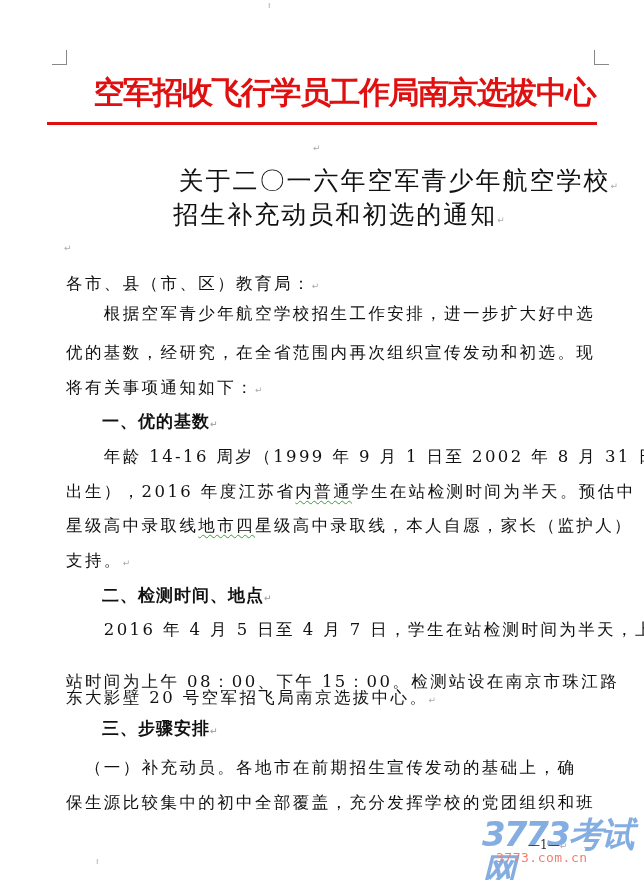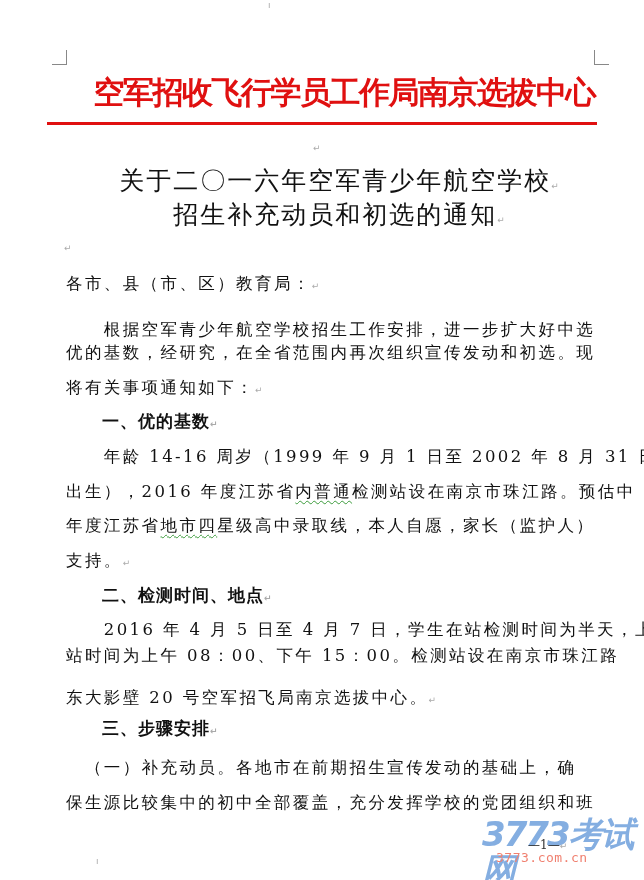--- a/index.html
+++ b/index.html
@@ -11,21 +11,21 @@
   .top-mark { position: absolute; left: 268px; top: 0px; font-size: 9px; color: #999; }
   .mast { position: absolute; left: 55px; top: 72px; width: 540px; text-align: right;
           font-family: "DejaVu Serif", serif; font-weight: bold; color: #e01010;
           font-size: 31px; letter-spacing: -1.5px; line-height: 40px; white-space: nowrap; }
   .redline { position: absolute; left: 47px; top: 122px; width: 428px; height: 3px; background: #e01010; width: 428px; }
   .redline { left: 47px; width: 428px; }
   .pm { color: #aaa; font-size: 9px; font-family: "DejaVu Sans", sans-serif; }
   .mark1 { position: absolute; left: 313px; top: 143px; }
   .title { position: absolute; left: 60px; width: 560px; text-align: center;
            font-size: 25px; letter-spacing: 2px; line-height: 32px; font-weight: normal; }
-  .title.l1 { top: 165px; }
+  .title.l1 { top: 165px; text-align: right; }
   .title.l2 { top: 199px; }
   .mark2 { position: absolute; left: 64px; top: 243px; }
   .line { position: absolute; left: 66px; width: 540px; font-size: 16.5px; line-height: 20px;
           letter-spacing: 2.4px; white-space: nowrap; }
   .head { font-family: "DejaVu Sans", sans-serif; font-weight: bold; font-size: 17px; letter-spacing: 1px; }
   .squig { text-decoration: underline wavy #3c9b3c; text-decoration-thickness: 1px; text-underline-offset: 3px; }
   .wm { position: absolute; left: 482px; top: 816px; font-family: "DejaVu Sans", sans-serif;
         font-style: italic; font-weight: bold; font-size: 34px; color: #6fa0dc; opacity: 0.85;
         letter-spacing: -2px; line-height: 36px; }
   .wm2 { position: absolute; left: 496px; top: 850px; font-family: "DejaVu Sans Mono", monospace;
@@ -45,33 +45,33 @@
 
 <span class="pm mark1">↵</span>
 
 <div class="title l1"><span>关于二〇一六年空军青少年航空学校</span><span class="pm">↵</span></div>
 <div class="title l2"><span>招生补充动员和初选的通知</span><span class="pm">↵</span></div>
 
 <span class="pm mark2">↵</span>
 
 <div class="line" style="top:274px;"><span>各市、县（市、区）教育局：</span><span class="pm">↵</span></div>
 
-<div class="line" style="top:320px;">　　根据空军青少年航空学校招生工作安排，进一步扩大好中选</div>
+<div class="line" style="top:304px;">　　根据空军青少年航空学校招生工作安排，进一步扩大好中选</div>
 <div class="line" style="top:343px;">优的基数，经研究，在全省范围内再次组织宣传发动和初选。现</div>
 <div class="line" style="top:378px;"><span>将有关事项通知如下：</span><span class="pm">↵</span></div>
 
 <div class="line head" style="top:411px;"><span>　　一、优的基数</span><span class="pm">↵</span></div>
 <div class="line" style="top:447px;">　　年龄 14-16 周岁（1999 年 9 月 1 日至 2002 年 8 月 31 日之间</div>
-<div class="line" style="top:482px;"><span>出生），2016 年度江苏省</span><span class="squig">内普通</span><span>检测站设在南京市珠江路。预估中</span></div>
-<div class="line" style="top:516px;"><span>年度江苏省</span><span class="squig">地市四</span><span>星级高中录取线，本人自愿，家长（监护人）</span></div>
+<div class="line" style="top:482px;"><span>出生），2016 年度江苏省</span><span class="squig">内普通</span><span>学生在站检测时间为半天。预估中</span></div>
+<div class="line" style="top:516px;"><span>星级高中录取线</span><span class="squig">地市四</span><span>星级高中录取线，本人自愿，家长（监护人）</span></div>
 <div class="line" style="top:551px;"><span>支持。</span><span class="pm">↵</span></div>
 
 <div class="line head" style="top:585px;"><span>　　二、检测时间、地点</span><span class="pm">↵</span></div>
 <div class="line" style="top:620px;">　　2016 年 4 月 5 日至 4 月 7 日，学生在站检测时间为半天，上</div>
-<div class="line" style="top:646px;text-align:right;">站时间为上午 08：00、下午 15：00。检测站设在南京市珠江路</div>
+<div class="line" style="top:672px;text-align:right;">站时间为上午 08：00、下午 15：00。检测站设在南京市珠江路</div>
 <div class="line" style="top:688px;"><span>东大影壁 20 号空军招飞局南京选拔中心。</span><span class="pm">↵</span></div>
 
 <div class="line head" style="top:718px;"><span>　　三、步骤安排</span><span class="pm">↵</span></div>
 <div class="line" style="top:758px;">　（一）补充动员。各地市在前期招生宣传发动的基础上，确</div>
 <div class="line" style="top:793px;">保生源比较集中的初中全部覆盖，充分发挥学校的党团组织和班</div>
 
 <div class="wm">3773考试网</div>
 <div class="pagenum"><span>—1—</span><span class="pm">↵</span></div>
 <div class="wm2">3773.com.cn</div>
 <span class="pm mark3">ı</span>

